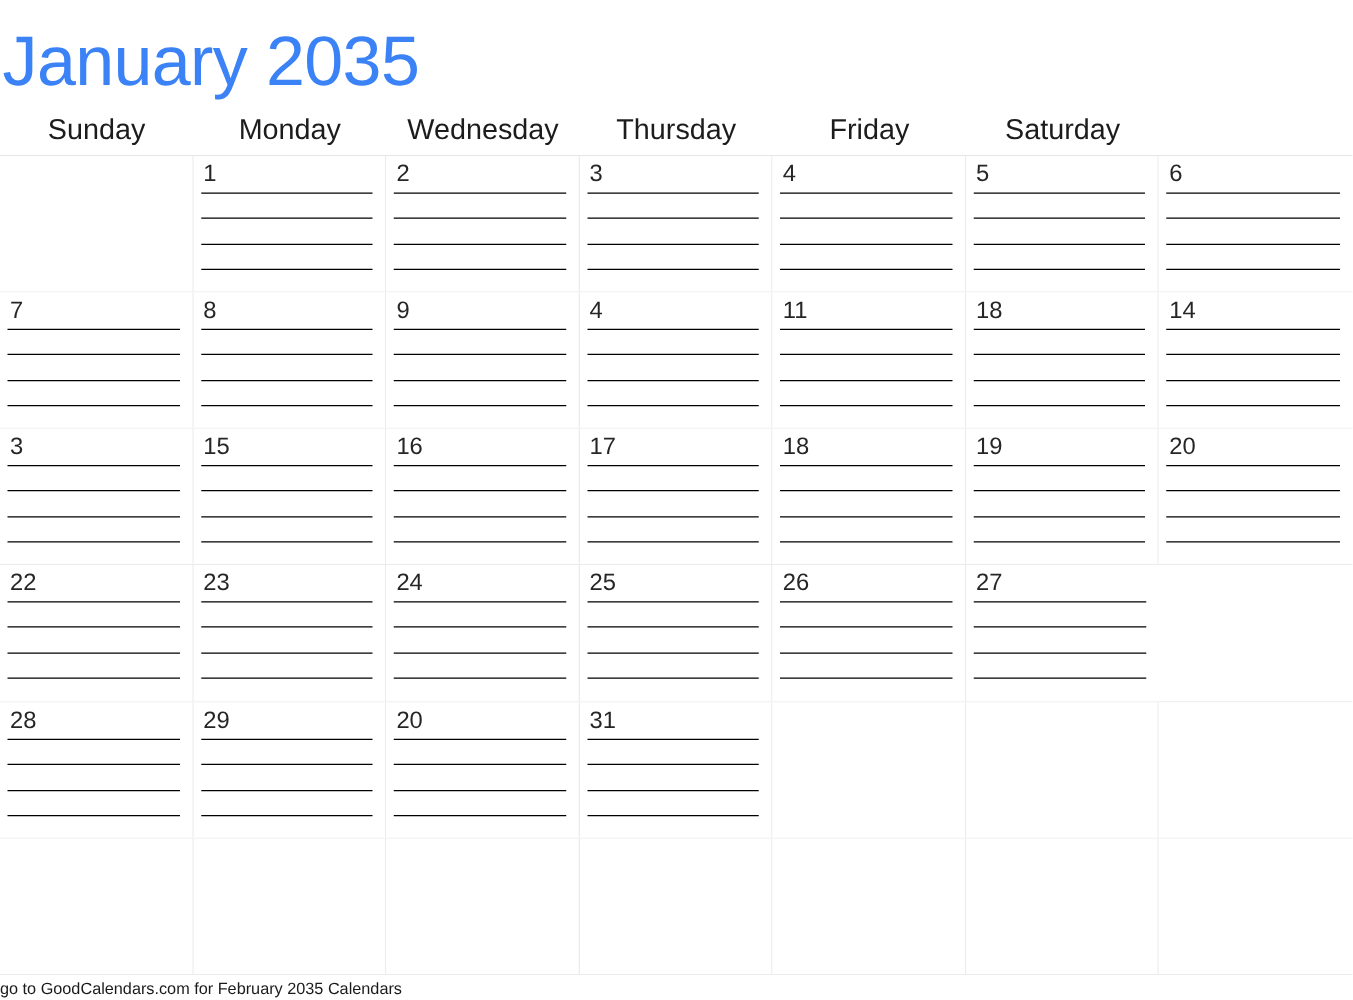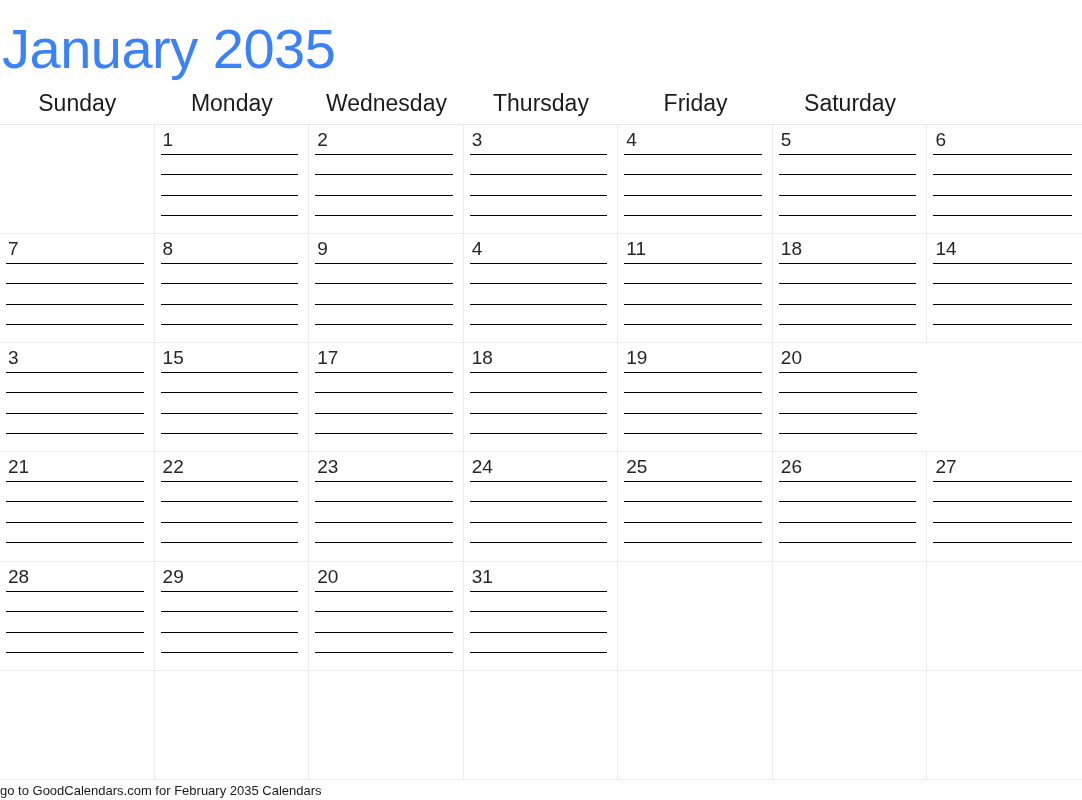--- a/index.html
+++ b/index.html
@@ -298,20 +298,29 @@
         <div class="day-cell">
           <div class="day-number">15</div>
           <div class="rule-lines">
             <div class="rule-line l1"></div>
             <div class="rule-line l2"></div>
             <div class="rule-line l3"></div>
             <div class="rule-line l4"></div>
           </div>
         </div>
         <div class="day-cell">
+          <div class="day-number">16</div>
+          <div class="rule-lines">
+            <div class="rule-line l1"></div>
+            <div class="rule-line l2"></div>
+            <div class="rule-line l3"></div>
+            <div class="rule-line l4"></div>
+          </div>
+        </div>
+        <div class="day-cell">
           <div class="day-number">17</div>
           <div class="rule-lines">
             <div class="rule-line l1"></div>
             <div class="rule-line l2"></div>
             <div class="rule-line l3"></div>
             <div class="rule-line l4"></div>
           </div>
         </div>
         <div class="day-cell">
           <div class="day-number">18</div>
@@ -336,29 +345,20 @@
           <div class="rule-lines">
             <div class="rule-line l1"></div>
             <div class="rule-line l2"></div>
             <div class="rule-line l3"></div>
             <div class="rule-line l4"></div>
           </div>
         </div>
       </div>
       <div class="week-row">
         <div class="day-cell">
-          <div class="day-number">21</div>
-          <div class="rule-lines">
-            <div class="rule-line l1"></div>
-            <div class="rule-line l2"></div>
-            <div class="rule-line l3"></div>
-            <div class="rule-line l4"></div>
-          </div>
-        </div>
-        <div class="day-cell">
           <div class="day-number">22</div>
           <div class="rule-lines">
             <div class="rule-line l1"></div>
             <div class="rule-line l2"></div>
             <div class="rule-line l3"></div>
             <div class="rule-line l4"></div>
           </div>
         </div>
         <div class="day-cell">
           <div class="day-number">23</div>

